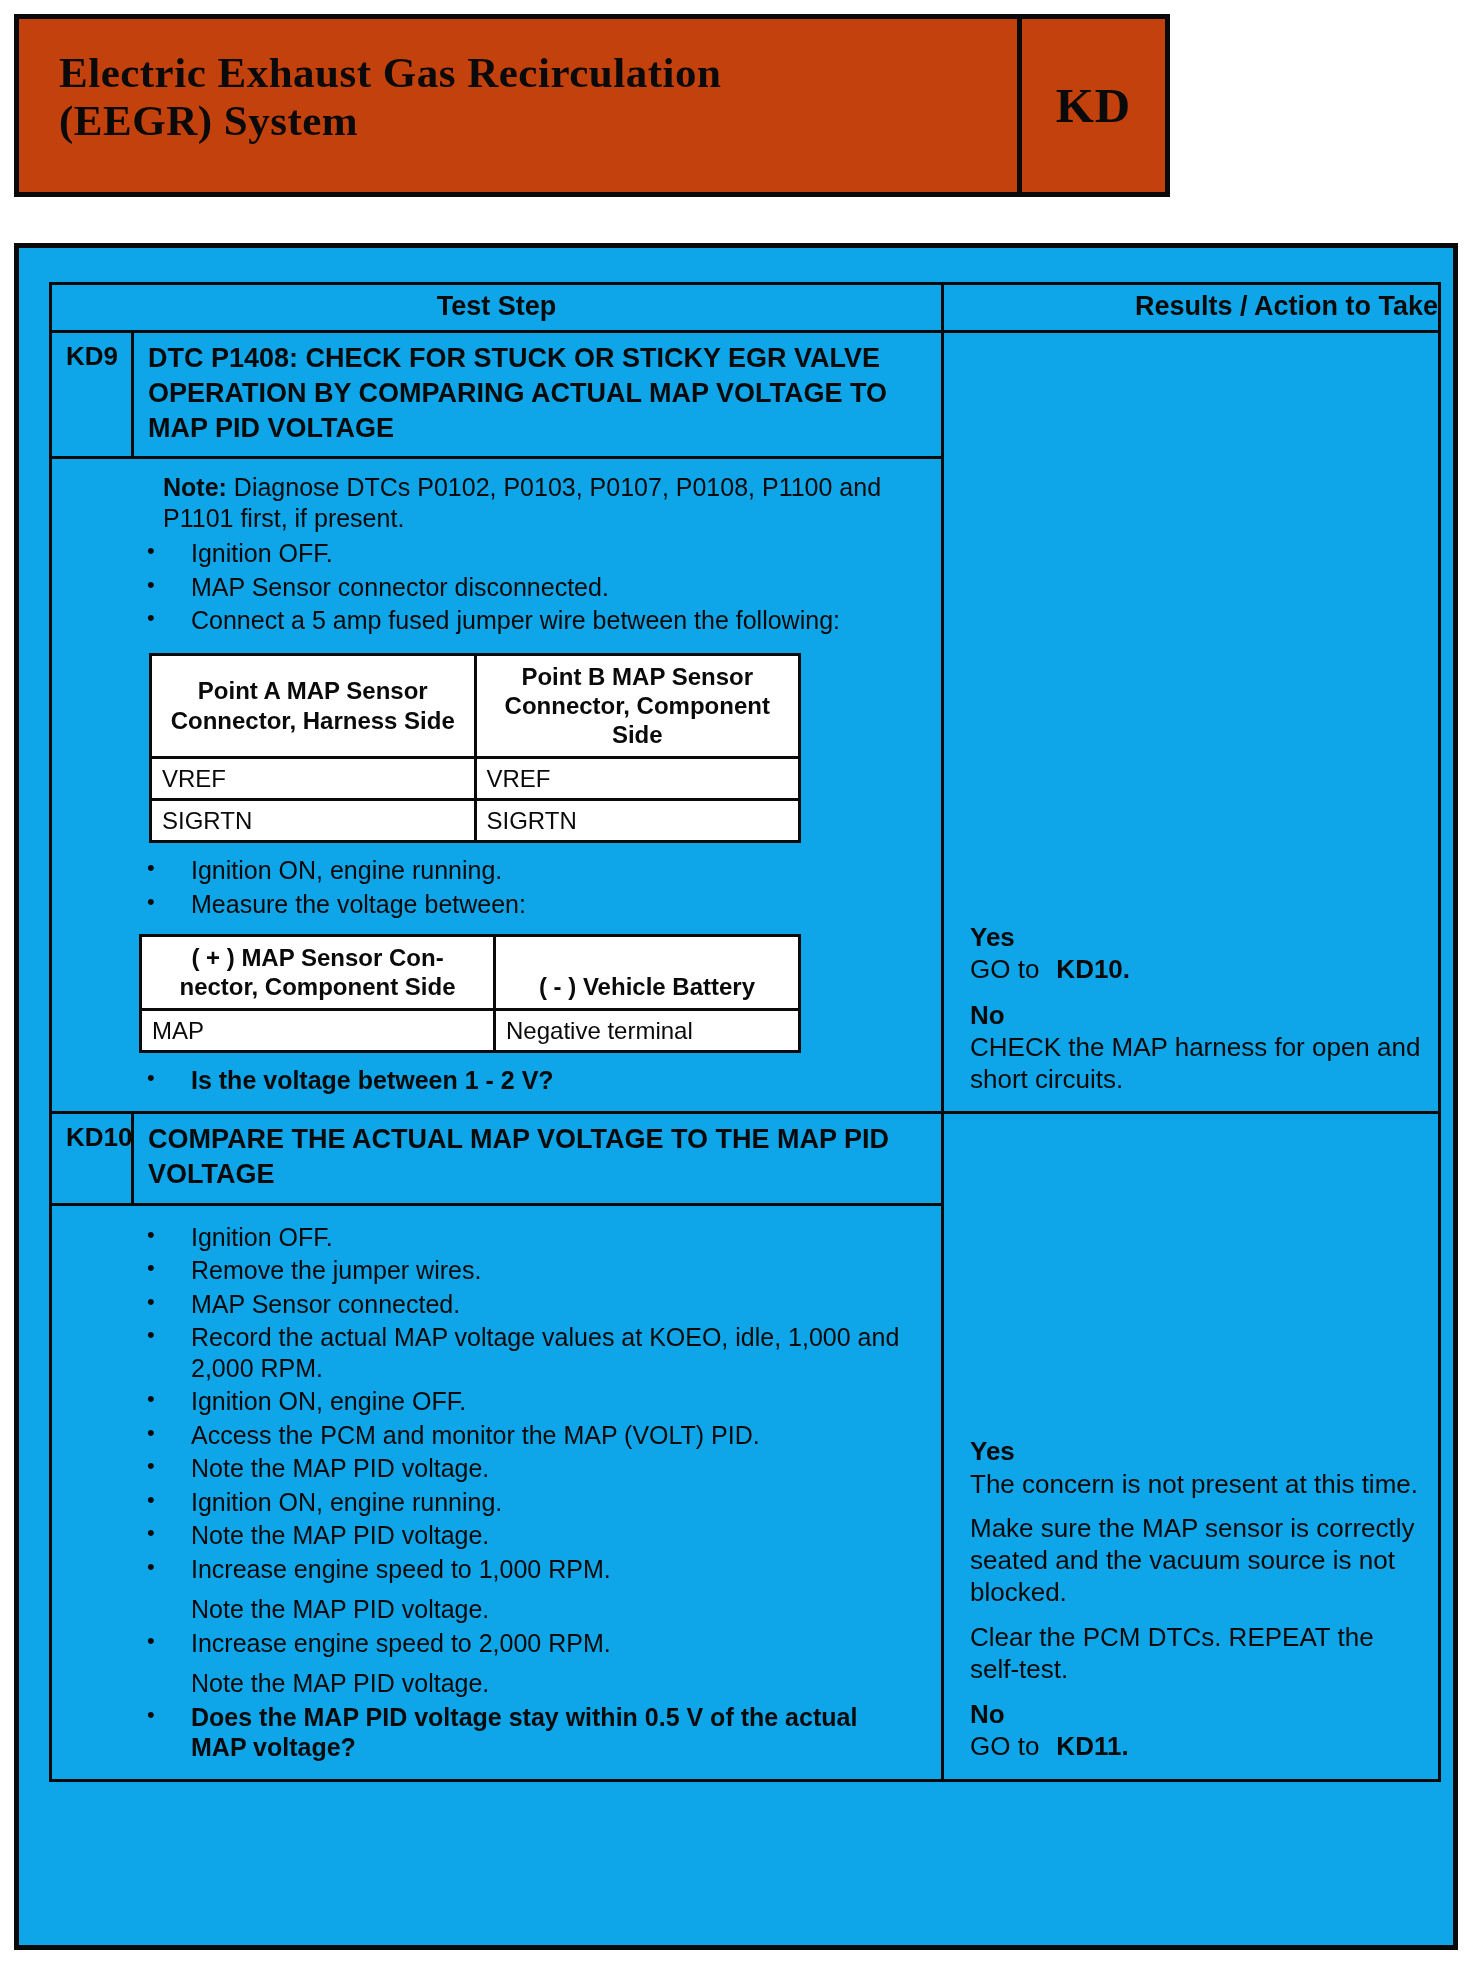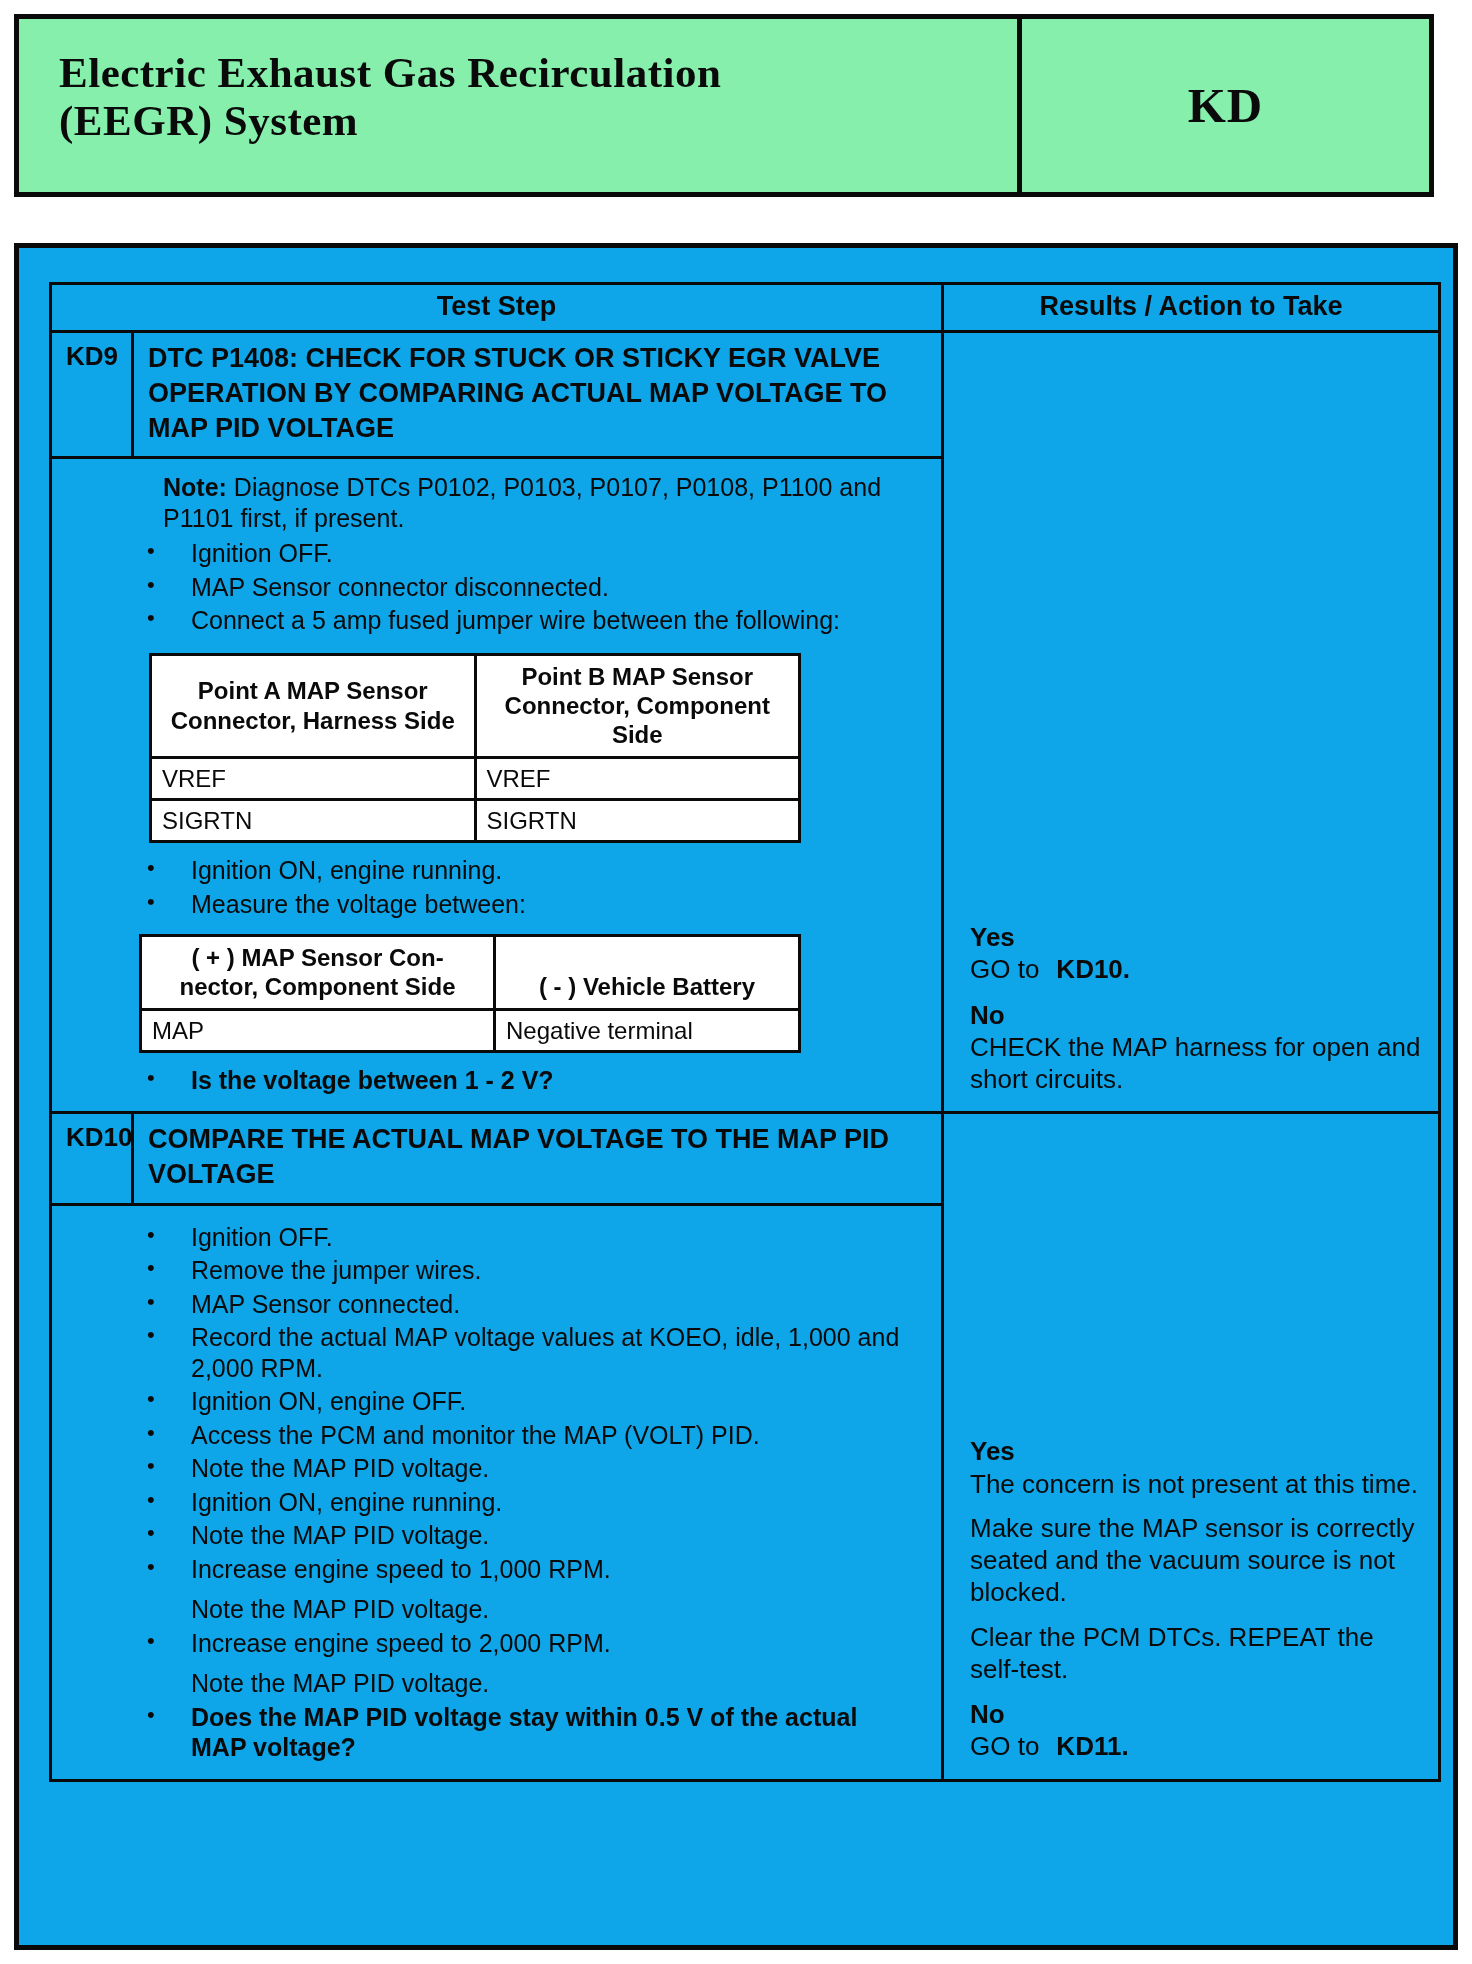--- a/index.html
+++ b/index.html
@@ -5,22 +5,22 @@
   html,body { margin:0; padding:0; background:#ffffff; }
   body {
     width:1472px; height:1964px; position:relative;
     font-family:"Liberation Sans", sans-serif; color:#0a0a0a;
     -webkit-font-smoothing:antialiased;
   }
   * { box-sizing:border-box; }
 
   
   .header-box {
-    position:absolute; left:14px; top:14px; width:1420px; height:183px;
-    border:5px solid #0a0a0a; display:flex; background:#86efac;
+    position:absolute; left:14px; top:14px; width:1156px; height:183px;
+    border:5px solid #0a0a0a; display:flex; background:#c2410c;
   }
   .header-title-cell { width:1003px; border-right:5px solid #0a0a0a; padding:30px 20px 0 40px; }
   .header-title {
     font-family:"Liberation Serif", serif; font-weight:700;
     font-size:43px; line-height:1.12; letter-spacing:.5px;
   }
   .header-code-cell { flex:1; display:flex; align-items:center; justify-content:center; }
   .header-code { font-family:"Liberation Serif", serif; font-weight:700; font-size:49px; letter-spacing:1px; }
 
   
@@ -29,21 +29,21 @@
     border:5px solid #0a0a0a; background:#0ea5e9;
   }
   .steps-table {
     position:absolute; left:30px; top:34px; width:1392px;
     border:3px solid #0a0a0a; font-size:25px; line-height:1.22;
   }
 
   .thead { display:flex; border-bottom:3px solid #0a0a0a; }
   .th { font-weight:700; font-size:27px; text-align:center; padding:5px 0 7px; }
   .th-test { width:892px; border-right:3px solid #0a0a0a; }
-  .th-results { flex:1; }
+  .th-results { flex:1;text-align:right; }
 
   .step-row { display:flex; }
   .step-row + .step-row { border-top:3px solid #0a0a0a; }
   .step-left { width:892px; border-right:3px solid #0a0a0a; display:flex; flex-direction:column; }
   .step-title-row { display:flex; border-bottom:3px solid #0a0a0a; }
   .step-id { width:82px; border-right:3px solid #0a0a0a; font-weight:700; font-size:26px; padding:8px 2px 8px 14px; }
   .step-title { flex:1; font-weight:700; font-size:27px; line-height:1.3; padding:8px 26px 10px 14px; }
   .step-content { flex:1; padding:13px 22px 16px 95px; }
 
   .note { margin:0 0 5px 16px; }

